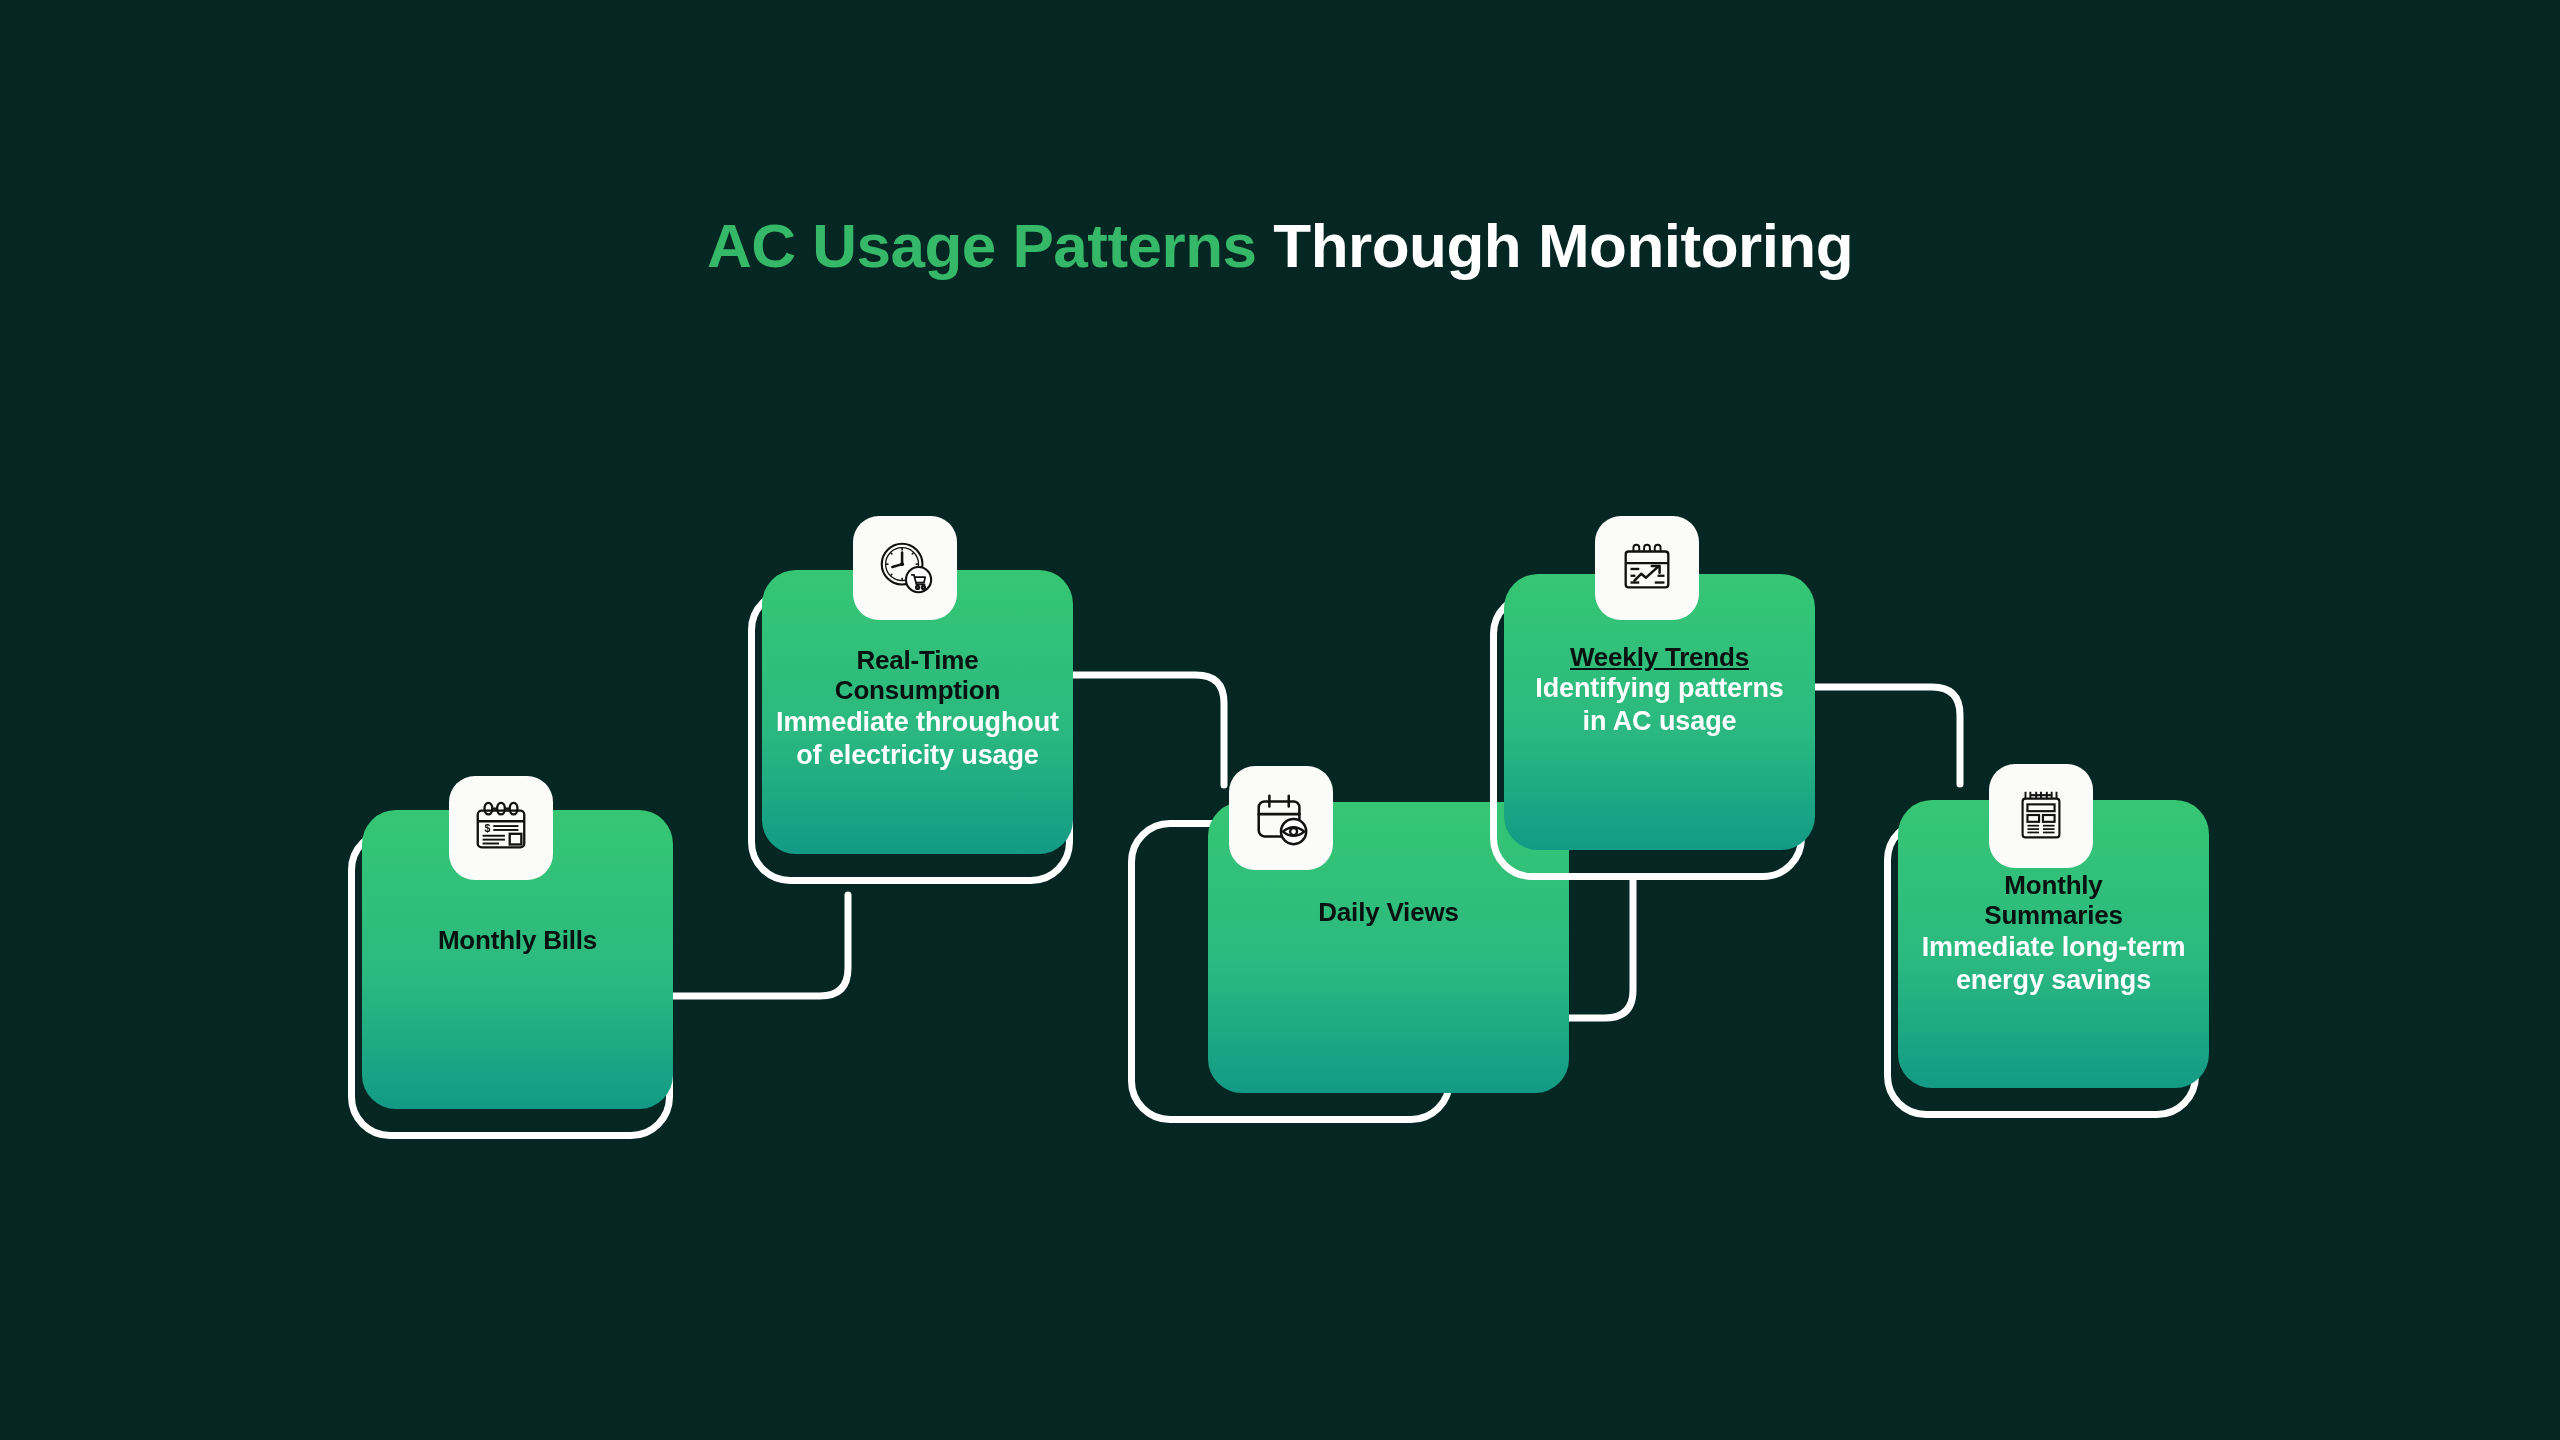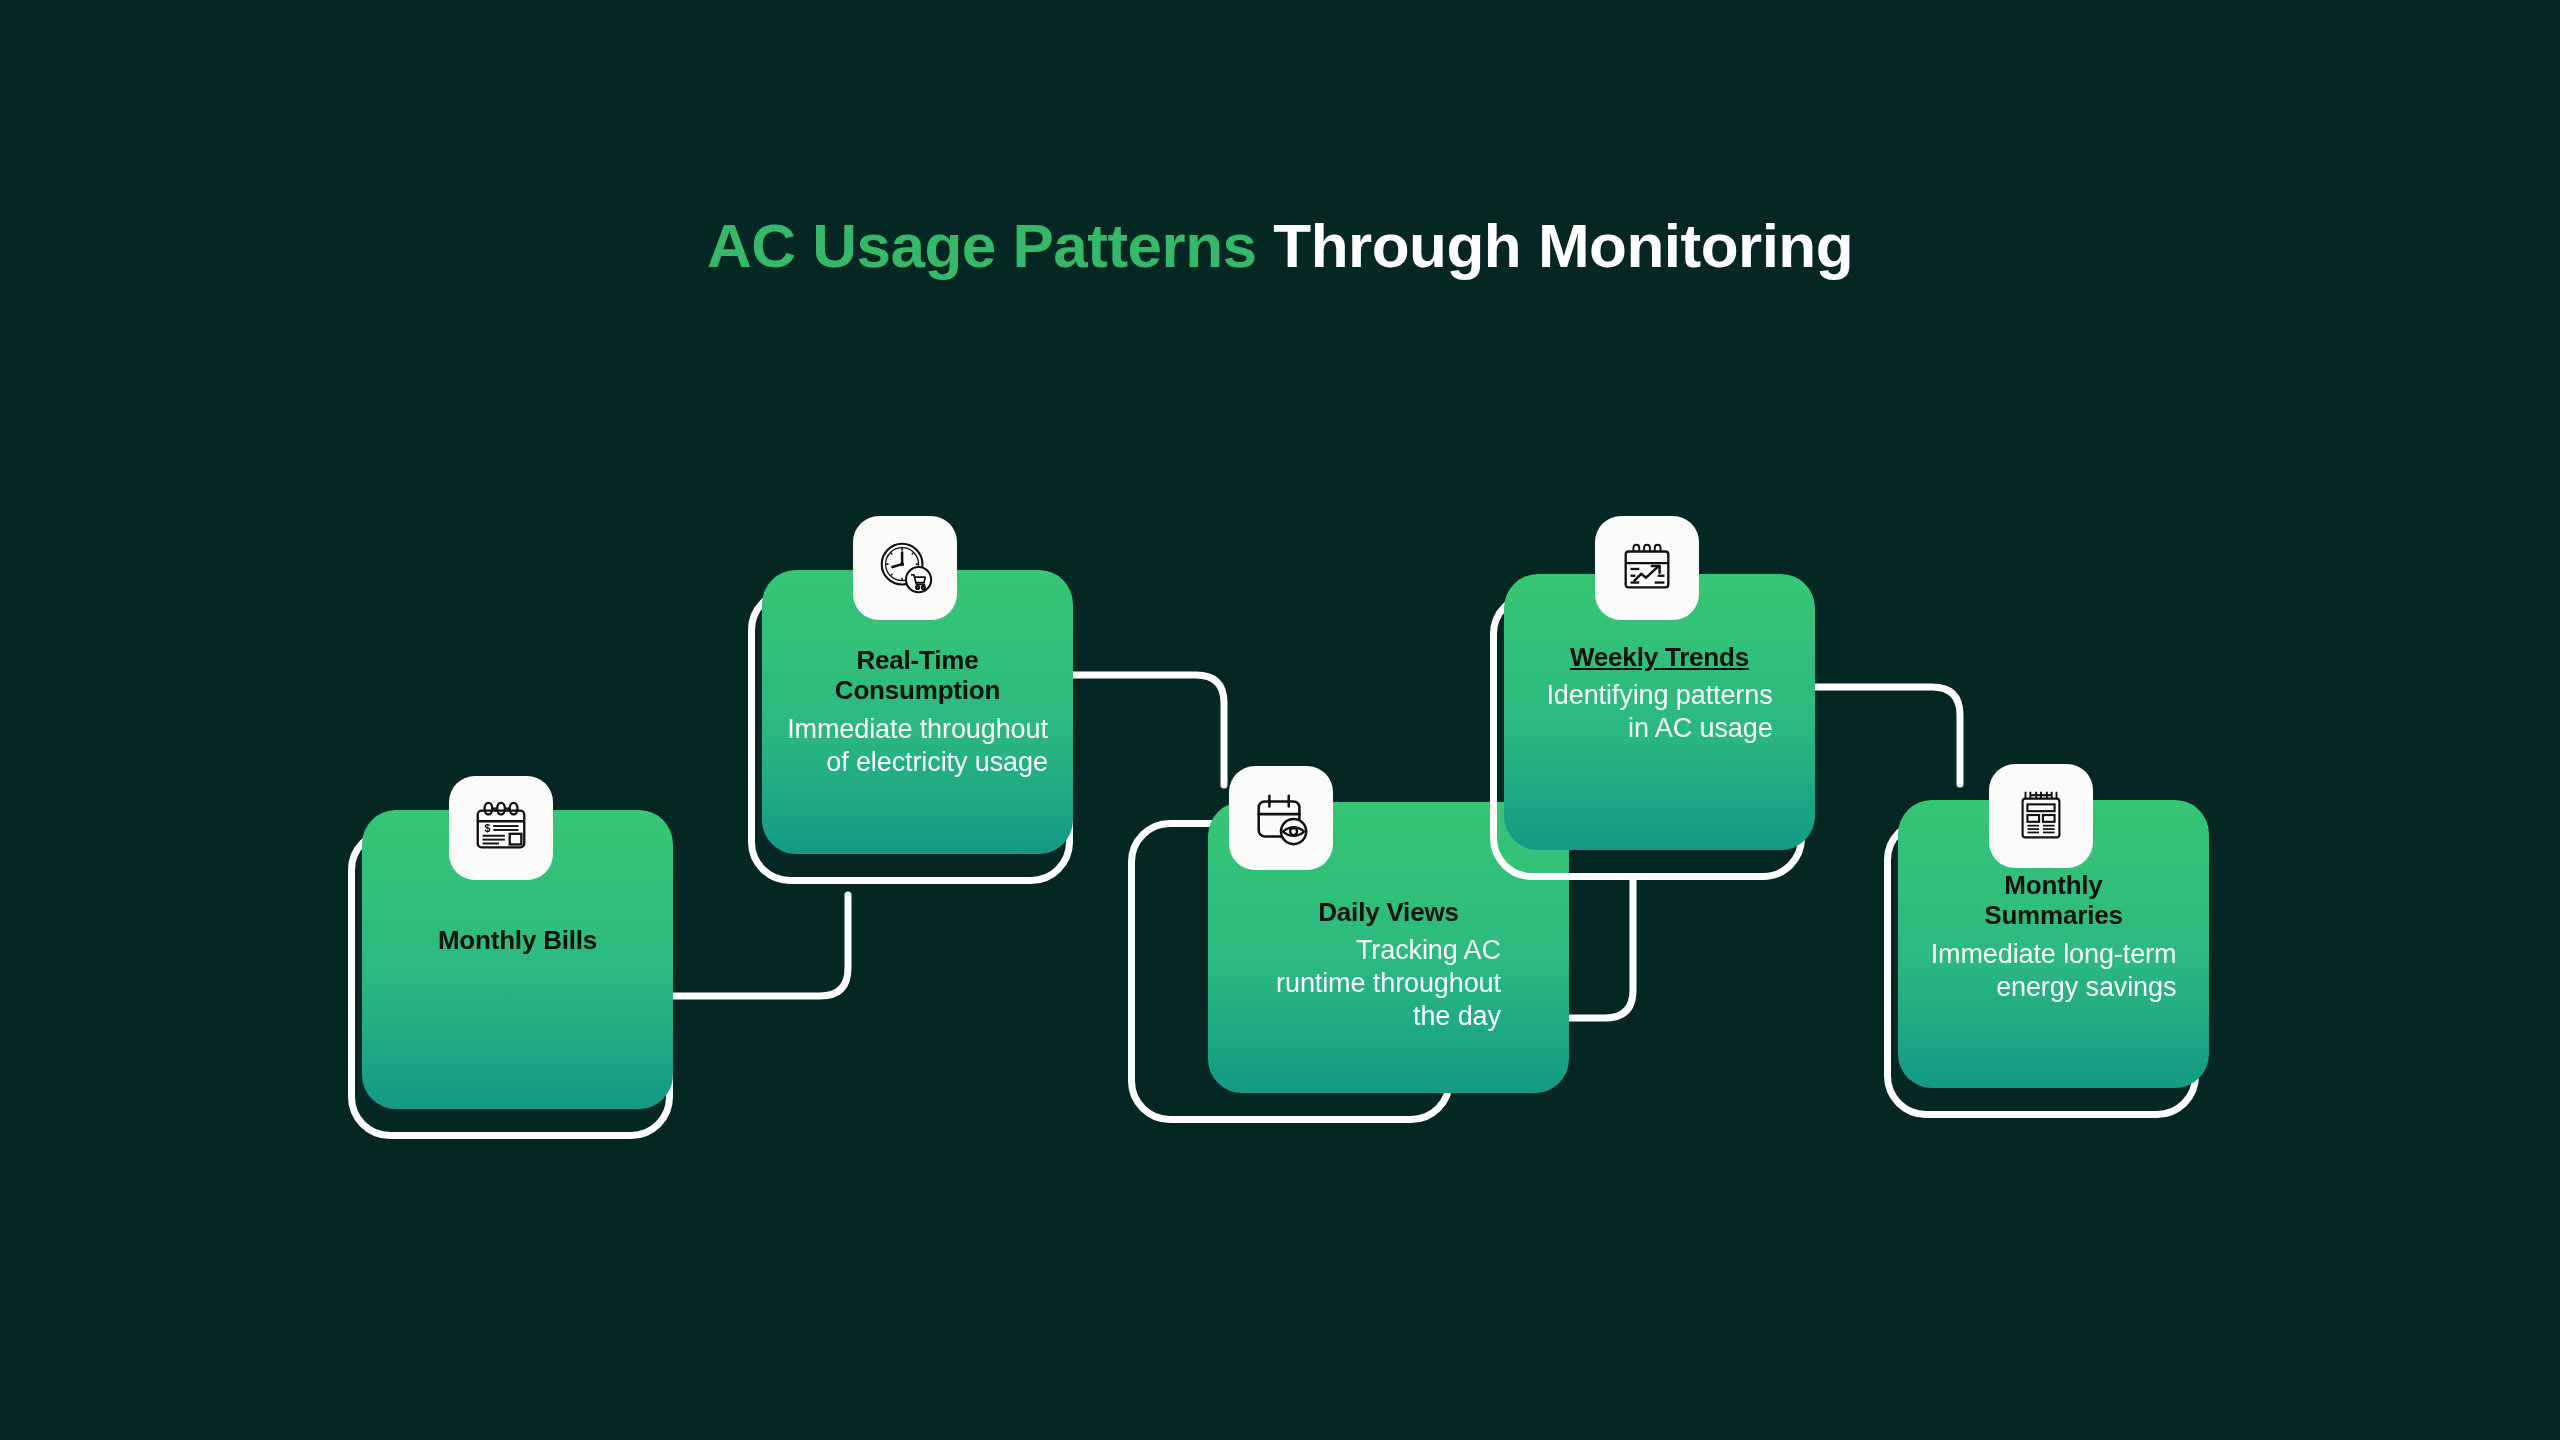--- a/index.html
+++ b/index.html
@@ -83,24 +83,25 @@
     font-size: 26px;
     line-height: 1.17;
     text-align: center;
     padding: 0 16px;
     letter-spacing: -0.2px;
   }
   .card-desc {
     color: #ffffff;
     font-size: 27px;
     line-height: 1.22;
-    text-align: right;
+    text-align: center;
     padding: 0 14px;
-    margin-top: 7px;
+    margin-top: 0;
     letter-spacing: -0.1px;
+    font-weight: bold;
   }
 
   
   .badge {
     position: absolute;
     width: 104px;
     height: 104px;
     border-radius: 26px;
     background: #fbfbf9;
     display: flex;
@@ -187,25 +188,20 @@
         <circle cx="45" cy="52" r="1.6"></circle>
         <circle cx="51" cy="52" r="1.6"></circle>
       </svg>
     </div>
   </div>
 
   <div class="node">
     <div class="frame" style="left:1128px; top:820px; width:325px; height:303px;"></div>
     <div class="card" style="left:1208px; top:802px; width:361px; height:291px;">
       <div class="card-title" style="margin-top:95px;">Daily Views</div>
-      <div class="card-desc">
-        <span>Tracking AC</span><br>
-        <span>runtime throughout</span><br>
-        <span>the day</span>
-      </div>
     </div>
     <div class="badge" style="left:1229px; top:766px;">
       <svg width="62" height="62" viewBox="0 0 64 64" fill="none" stroke="#111111" stroke-width="2.6" stroke-linecap="round">
         <rect x="9" y="15" width="42" height="36" rx="6"></rect>
         <line x1="9" y1="28" x2="51" y2="28"></line>
         <line x1="20" y1="9" x2="20" y2="20"></line>
         <line x1="40" y1="9" x2="40" y2="20"></line>
         <circle cx="45" cy="46" r="13" fill="#ffffff"></circle>
         <path d="M34 46 q11 -9 22 0 q-11 9 -22 0 z" stroke-width="2.4"></path>
         <circle cx="45" cy="46" r="3.6" stroke-width="2.4"></circle>

